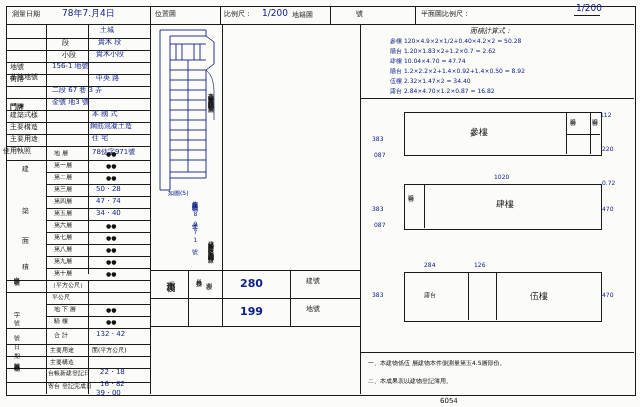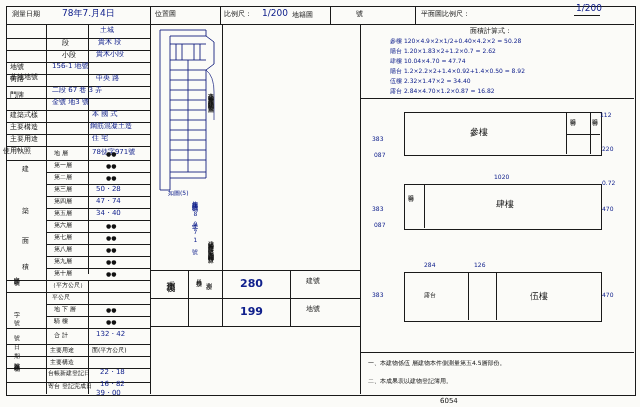--- a/index.html
+++ b/index.html
@@ -60,21 +60,21 @@
   <span class="txt sm" style="left:10px;top:28px;margin-top:46px;">基地地號</span>
   <span class="txt sm hand" style="left:100px;top:27px;">土城</span>
   <span class="txt sm" style="left:62px;top:40px;">段</span>
   <span class="txt sm hand" style="left:98px;top:39px;">貴木 段</span>
   <span class="txt sm" style="left:62px;top:52px;">小段</span>
   <span class="txt sm hand" style="left:96px;top:51px;">貴木小段</span>
   <span class="txt sm" style="left:10px;top:64px;">地號</span>
   <span class="txt sm hand" style="left:52px;top:63px;">156-1 地號</span>
   <span class="txt sm" style="left:10px;top:76px;">街路</span>
   <span class="txt sm hand" style="left:96px;top:75px;">中央 路</span>
-  <span class="txt sm" style="left:10px;top:92px;">門牌</span>
+  <span class="txt sm" style="left:10px;top:104px;font-weight:bold;">門牌</span>
   <span class="txt sm hand" style="left:52px;top:87px;">二段 67 巷 3 弄</span>
   <span class="txt sm hand" style="left:52px;top:99px;">金號 地3 號</span>
   <span class="txt sm" style="left:10px;top:112px;">建築式樣</span>
   <span class="txt sm hand" style="left:92px;top:111px;">本 國 式</span>
   <span class="txt sm" style="left:10px;top:124px;">主要構造</span>
   <span class="txt sm hand" style="left:90px;top:123px;">鋼筋混凝土造</span>
   <span class="txt sm" style="left:10px;top:136px;">主要用途</span>
   <span class="txt sm hand" style="left:92px;top:135px;">住 宅</span>
   <span class="txt sm" style="left:3px;top:148px;">使用執照</span>
   <span class="txt sm hand" style="left:92px;top:149px;">78使字971號</span>
@@ -203,21 +203,21 @@
   <span class="txt md vert" style="left:166px;top:274px;">重測後</span>
   <span class="txt xs vert" style="left:196px;top:274px;">員檢授</span>
   <span class="txt xs vert" style="left:206px;top:278px;">測授</span>
   <span class="txt lg hand" style="left:240px;top:278px;">280</span>
   <span class="txt lg hand" style="left:240px;top:306px;">199</span>
   <span class="txt sm" style="left:306px;top:278px;">建號</span>
   <span class="txt sm" style="left:306px;top:306px;">地號</span>
 
   <div class="ln hl" style="left:360px;top:98px;width:274px;"></div>
 
-  <span class="txt sm" style="left:470px;top:28px;">面積計算式：</span>
+  <span class="txt sm" style="left:470px;top:28px;font-style:italic;">面積計算式：</span>
   <span class="txt xs hand" style="left:390px;top:38px;">參樓 120×4.9×2×1/2+0.40×4.2×2 = 50.28</span>
   <span class="txt xs hand" style="left:390px;top:48px;">陽台 1.20×1.83×2+1.2×0.7 = 2.62</span>
   <span class="txt xs hand" style="left:390px;top:58px;">肆樓 10.04×4.70 = 47.74</span>
   <span class="txt xs hand" style="left:390px;top:68px;">陽台 1.2×2.2×2+1.4×0.92+1.4×0.50 = 8.92</span>
   <span class="txt xs hand" style="left:390px;top:78px;">伍樓 2.32×1.47×2 = 34.40</span>
   <span class="txt xs hand" style="left:390px;top:88px;">露台 2.84×4.70×1.2×0.87 = 16.82</span>
 
   <div class="nb" style="left:404px;top:112px;width:196px;height:42px;"></div>
   <div class="ln vl" style="left:566px;top:112px;height:42px;"></div>
   <div class="ln vl" style="left:590px;top:112px;height:42px;"></div>

